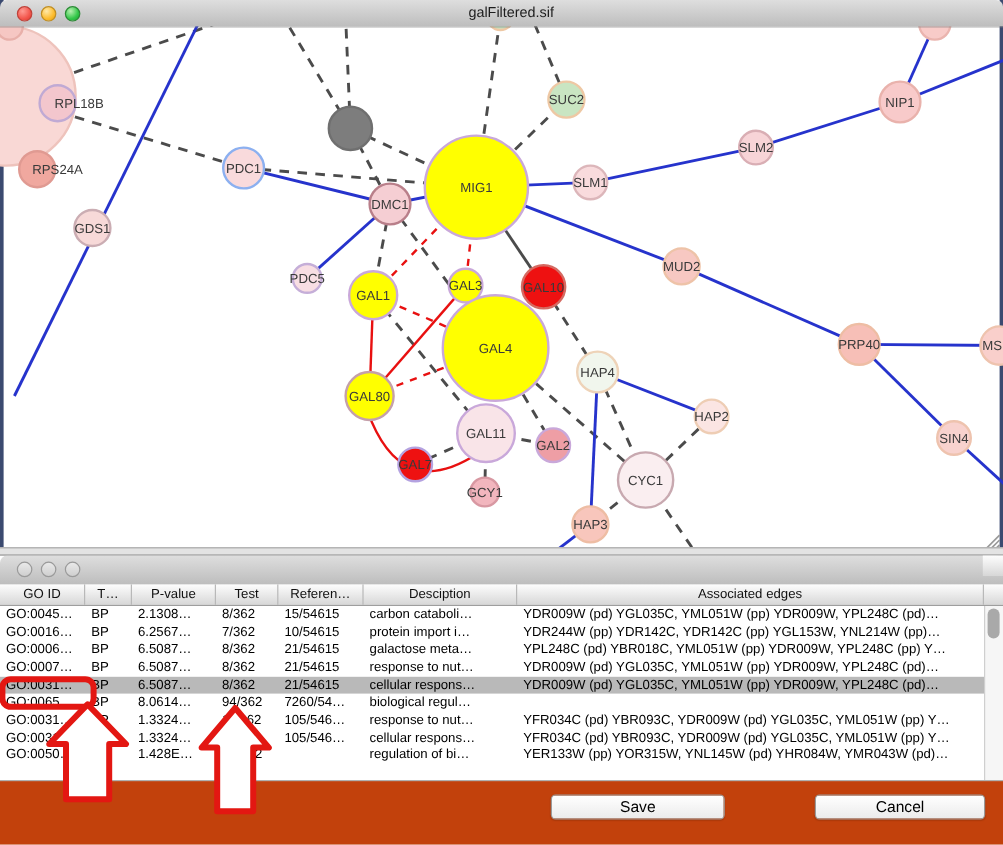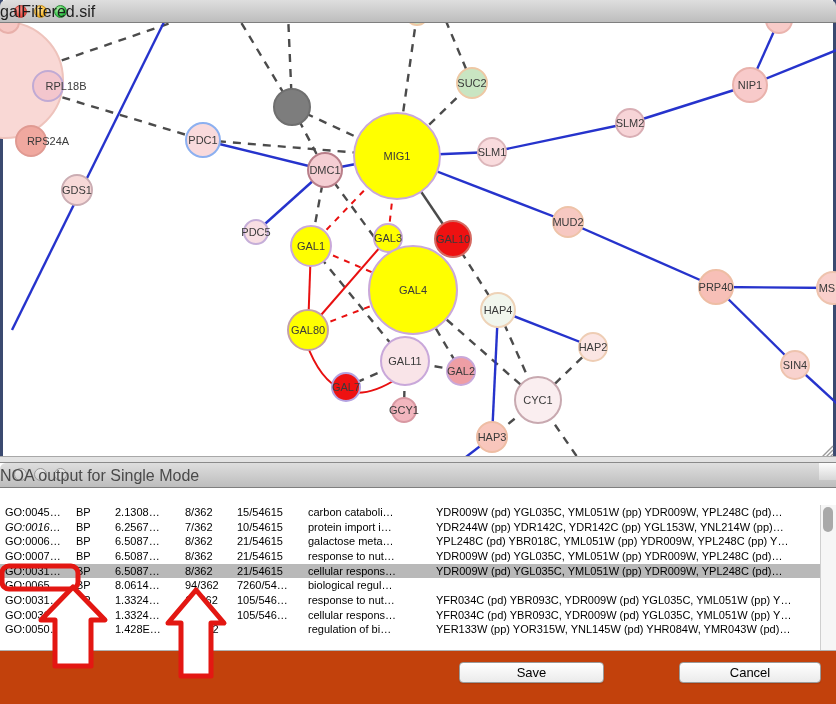--- a/index.html
+++ b/index.html
@@ -2,22 +2,22 @@
 <html><head>
 <meta charset="utf-8">
 <style>
   html,body{margin:0;padding:0;background:#e6e6e6;}
   #stage{position:relative;width:836px;height:704px;font-family:"Liberation Sans",sans-serif;overflow:hidden;background:#fff;}
 
   
   .titlebar{position:absolute;left:0;width:836px;height:22px;
     background:linear-gradient(#dedede,#bdbdbd);border-bottom:1px solid #7f7f7f;
     border-radius:6px 6px 0 0;}
-  .titlebar .tl-title{position:absolute;left:0;right:0;top:3px;
-    font-size:16px;color:#1d1d1d;}
+  .titlebar .tl-title{position:absolute;left:16px;right:0;top:3px;text-align:center;
+    font-size:12px;color:#1d1d1d;}
   .titlebar.inactive .tl-title{color:#4a4a4a;}
   .tl-btn{position:absolute;top:4.5px;width:13px;height:13px;border-radius:50%;box-sizing:border-box;}
   .tl-red{left:14px;background:radial-gradient(circle at 35% 30%, #ff9a92,#f2564c 60%,#d8382e);border:1px solid #c04138;}
   .tl-yellow{left:34px;background:radial-gradient(circle at 35% 30%, #ffe9a8,#fdbc2e 60%,#e09c12);border:1px solid #c08e22;}
   .tl-green{left:54px;background:radial-gradient(circle at 35% 30%, #b8f0b0,#32c748 60%,#1f9e33);border:1px solid #2a8a34;}
   .tl-hollow{background:linear-gradient(#e9e9e9,#cfcfcf);border:1px solid #9a9a9a;}
 
   
   #graph-area{position:absolute;left:0;top:0;width:836px;height:456px;background:#fff;
     border-left:3px solid #3b4a70;border-right:3px solid #3b4a70;box-sizing:border-box;}
@@ -191,35 +191,43 @@
       <path d="M2 13 L13 2 M6 13 L13 6 M10 13 L13 10" stroke="#9a9a9a" stroke-width="1.4" fill="none"></path>
     </svg>
     <div id="graph-strip"></div>
   </div>
 
   <div id="table-window">
     <div class="titlebar inactive">
       <span class="tl-btn tl-hollow" style="left:14px"></span>
       <span class="tl-btn tl-hollow" style="left:34px"></span>
       <span class="tl-btn tl-hollow" style="left:54px"></span>
-      <span class="tl-title">NOA output for Single Mode</span>
-    </div>
+    </div>
+    <div id="table-header">
+        <div class="hcell" style="left: 0px; width: 71px;">GO ID</div>
+        <div class="hcell" style="left: 71px; width: 39px;">T…</div>
+        <div class="hcell" style="left: 110px; width: 70px;">P-value</div>
+        <div class="hcell" style="left: 180px; width: 52px;">Test</div>
+        <div class="hcell" style="left: 232px; width: 71px;">Referen…</div>
+        <div class="hcell" style="left: 303px; width: 128px;">Desciption</div>
+        <div class="hcell" style="left: 431px; width: 389px;">Associated edges</div>
+      </div>
     <div id="hdr-corner"></div>
     <div id="table-body">
         <div class="trow" style="top: 0px;">
           <div class="tcell" style="left: 0px; width: 71px;">GO:0045…</div>
           <div class="tcell" style="left: 71px; width: 39px;">BP</div>
           <div class="tcell" style="left: 110px; width: 70px;">2.1308…</div>
           <div class="tcell" style="left: 180px; width: 52px;">8/362</div>
           <div class="tcell" style="left: 232px; width: 71px;">15/54615</div>
           <div class="tcell" style="left: 303px; width: 128px;">carbon cataboli…</div>
           <div class="tcell" style="left: 431px; width: 389px;">YDR009W (pd) YGL035C, YML051W (pp) YDR009W, YPL248C (pd)…</div>
         </div>
         <div class="trow" style="top: 14.66px;">
-          <div class="tcell" style="left: 0px; width: 71px; font-style: italic;">GO:0016…</div>
+          <div class="tcell" style="left: 0px; width: 71px;">GO:0016…</div>
           <div class="tcell" style="left: 71px; width: 39px;">BP</div>
           <div class="tcell" style="left: 110px; width: 70px;">6.2567…</div>
           <div class="tcell" style="left: 180px; width: 52px;">7/362</div>
           <div class="tcell" style="left: 232px; width: 71px;">10/54615</div>
           <div class="tcell" style="left: 303px; width: 128px;">protein import i…</div>
           <div class="tcell" style="left: 431px; width: 389px;">YDR244W (pp) YDR142C, YDR142C (pp) YGL153W, YNL214W (pp)…</div>
         </div>
         <div class="trow" style="top: 29.32px;">
           <div class="tcell" style="left: 0px; width: 71px;">GO:0006…</div>
           <div class="tcell" style="left: 71px; width: 39px;">BP</div>

